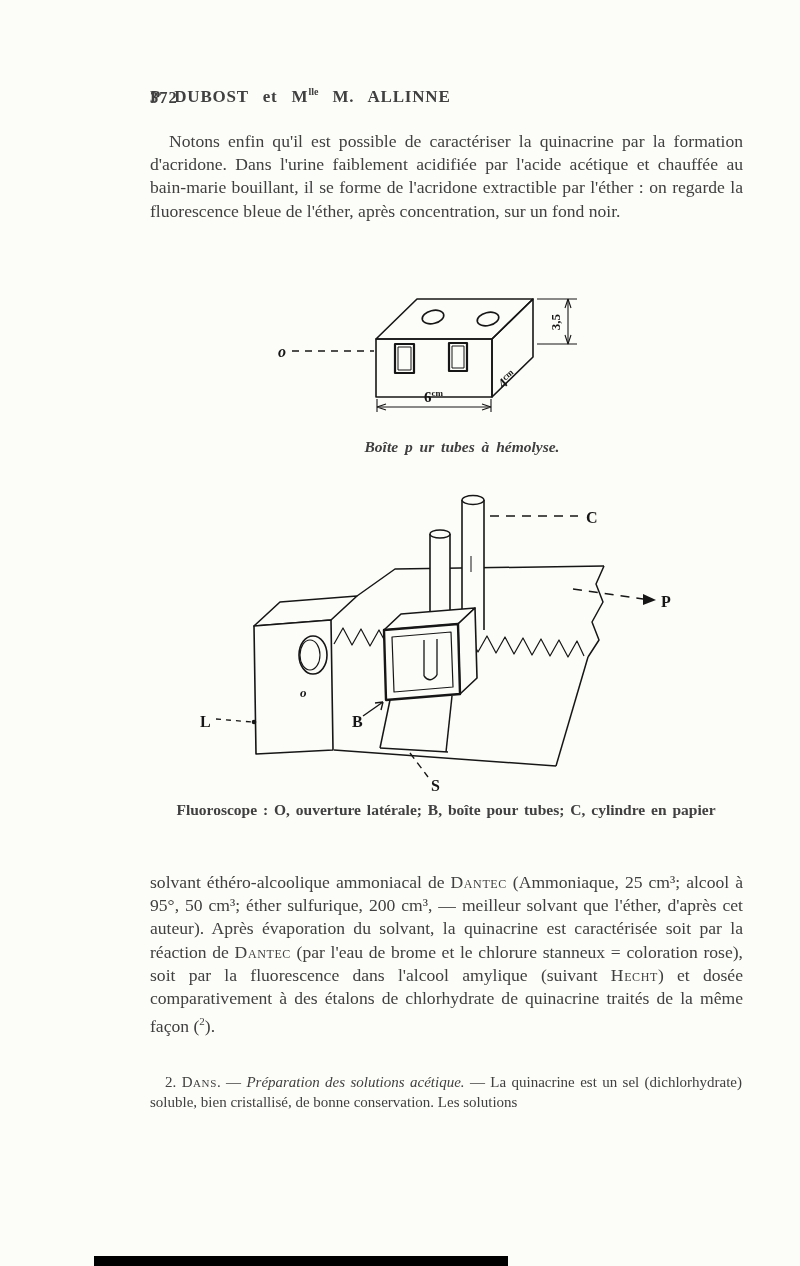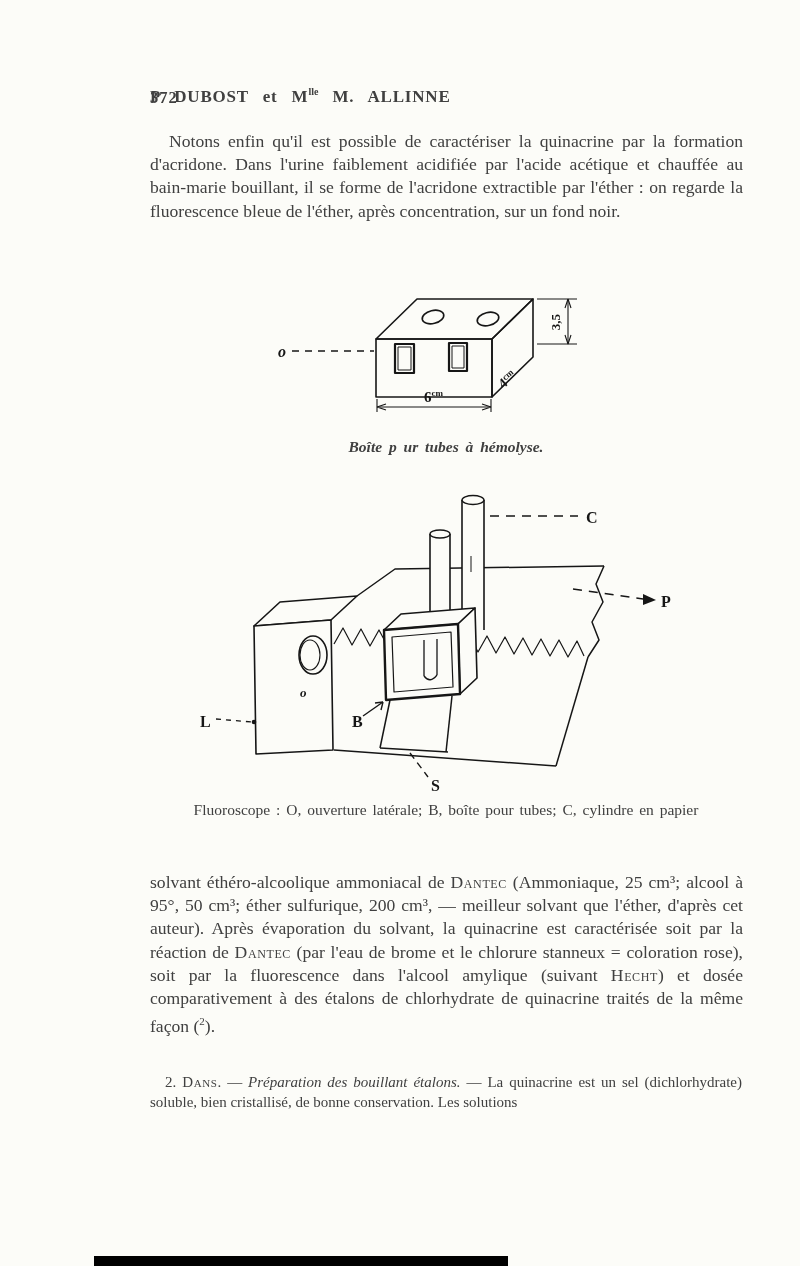--- a/index.html
+++ b/index.html
@@ -9,23 +9,23 @@
   .pagenum{left:150px;top:88px;font-size:16.5px;font-weight:bold;letter-spacing:1px}
   .header{left:150px;top:86px;width:592px;text-align:left;font-weight:bold;font-size:17px;
           word-spacing:9px;letter-spacing:.8px}
   .hsup{vertical-align:super;font-size:10px;letter-spacing:0}
   .body{font-size:17.6px;line-height:23.2px;text-align:justify;width:593px;left:150px;margin:0}
   .p1{top:130px;text-indent:19px}
   .p2{top:242px;text-indent:19px;word-spacing:4px}
   .p3{top:871px}
   .sc{font-variant:small-caps;letter-spacing:.6px}
   .sup{vertical-align:super;font-size:11px}
-  .cap1{left:150px;top:438px;width:592px;text-align:center;font-size:15.5px;font-weight:bold;
+  .cap1{left:166px;top:438px;width:592px;text-align:center;font-size:15.5px;font-weight:bold;
         font-style:italic;word-spacing:3px}
-  .cap2{left:150px;top:799px;width:592px;text-align:center;font-size:15.5px;font-weight:normal;
+  .cap2{left:150px;top:799px;width:592px;text-align:center;font-size:15.5px;font-weight:bold;
         line-height:21.5px;word-spacing:2px}
   .foot{left:150px;top:1073px;width:592px;font-size:15px;line-height:19.5px;text-align:justify;
         text-indent:15px;margin:0}
   .blackbar{left:94px;top:1256px;width:414px;height:10px;background:#000}
   .fig1{left:235px;top:283px}
   .fig2{left:170px;top:478px}
   svg text{fill:#161616;font-family:"Liberation Serif",serif}
 </style>
 </head>
 <body>
@@ -128,17 +128,17 @@
     <text x="431" y="791" font-size="16" font-weight="bold">S</text>
     <text x="300" y="697" font-size="13" font-weight="bold" font-style="italic">o</text>
   </svg>
 
   <div class="abs cap2">
     <div>Fluoroscope : O, ouverture latérale; B, boîte pour tubes; C, cylindre en papier</div>
   </div>
 
   <p class="abs body p3"><span>solvant éthéro-alcoolique ammoniacal de </span><span class="sc">Dantec</span><span> (Ammoniaque, 25 cm³; alcool à 95°, 50 cm³; éther sulfurique, 200 cm³, — meilleur solvant que l'éther, d'après cet auteur). Après évaporation du solvant, la quinacrine est caractérisée soit par la réaction de </span><span class="sc">Dantec</span><span> (par l'eau de brome et le chlorure stanneux = coloration rose), soit par la fluorescence dans l'alcool amylique (suivant </span><span class="sc">Hecht</span><span>) et dosée comparativement à des étalons de chlorhydrate de quinacrine traités de la même façon (</span><span class="sup">2</span><span>).</span></p>
 
-  <p class="abs foot"><span>2. </span><span class="sc">Dans</span><span>. — </span><em>Préparation des bouillant étalons.</em><span> — La quinacrine est un sel (dichlorhydrate) soluble, bien cristallisé, de bonne conservation. Les solutions</span></p>
+  <p class="abs foot"><span>2. </span><span class="sc">Dans</span><span>. — </span><em>Préparation des solutions acétique.</em><span> — La quinacrine est un sel (dichlorhydrate) soluble, bien cristallisé, de bonne conservation. Les solutions</span></p>
 
   <div class="abs blackbar"></div>
 
 </div>
 
 </body></html>

